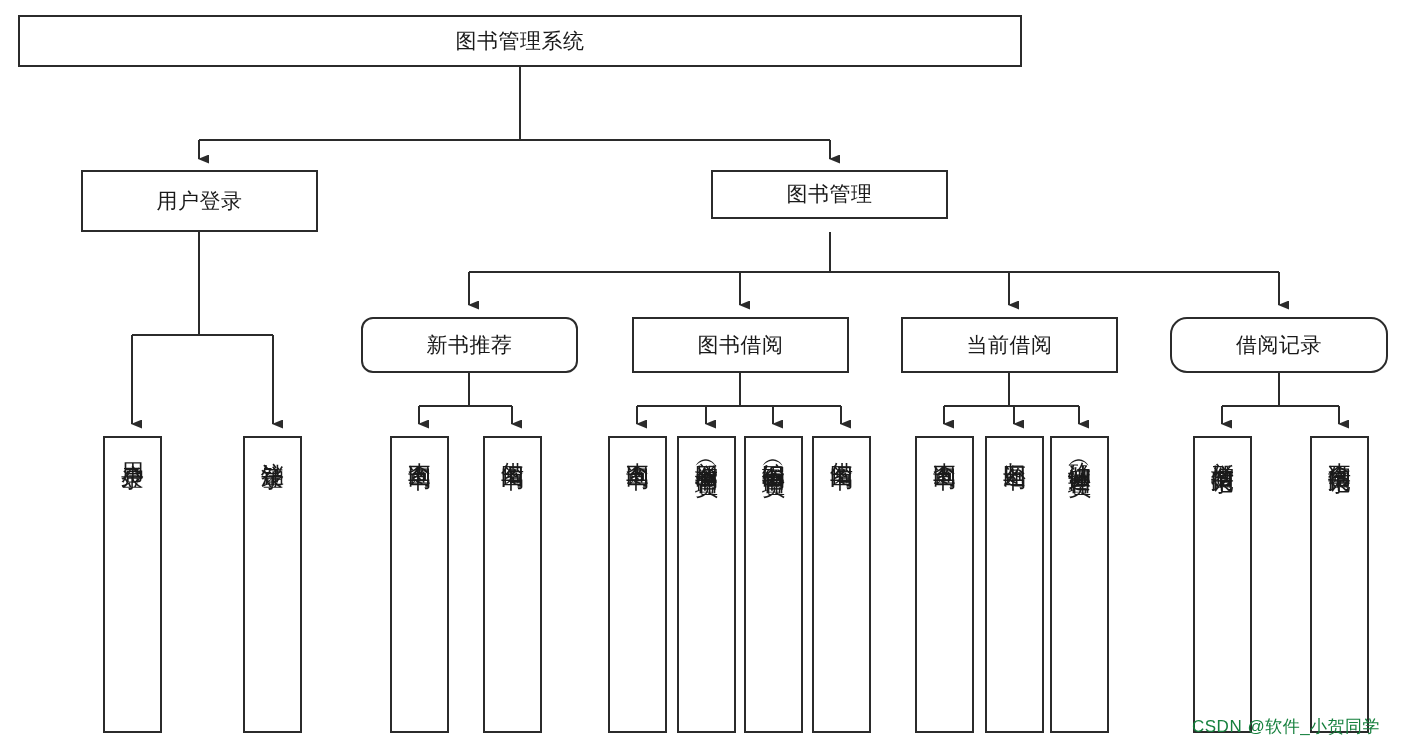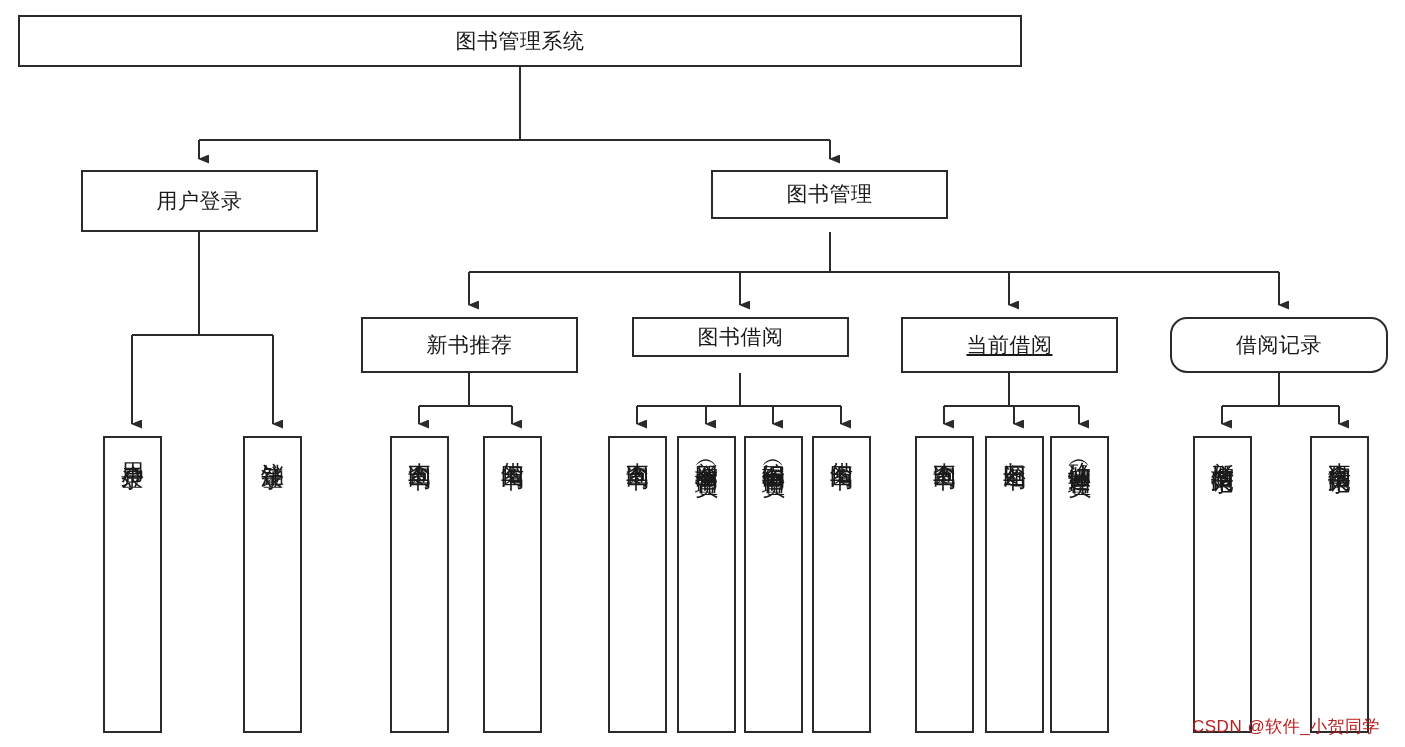--- a/index.html
+++ b/index.html
@@ -56,21 +56,21 @@
     writing-mode: vertical-rl;
     text-orientation: upright;
     font-size: 23px;
     letter-spacing: 2px;
     line-height: 1;
     height: auto;
   }
   .watermark {
     position: absolute;
     font-size: 17px;
-    color: #b91c1c;
+    color: #15803d;
     letter-spacing: 0.5px;
     white-space: nowrap;
     user-select: none;
   }
 </style>
 </head>
 <body>
 
 <div id="canvas">
 
@@ -129,27 +129,27 @@
     <span class="label">图书管理系统</span>
   </div>
 
   <div class="node horiz" style="left:81px; top:170px; width:237px; height:62px;">
     <span class="label">用户登录</span>
   </div>
   <div class="node horiz" style="left:711px; top:170px; width:237px; height:49px;">
     <span class="label">图书管理</span>
   </div>
 
-  <div class="node horiz" style="left:361px; top:317px; width:217px; height:56px;">
+  <div class="node horiz" style="left:361px; top:317px; width:217px; height:56px;border-radius:12px;">
     <span class="label">新书推荐</span>
   </div>
-  <div class="node horiz" style="left:632px; top:317px; width:217px; height:40px;">
+  <div class="node horiz" style="left:632px; top:317px; width:217px; height:56px;">
     <span class="label">图书借阅</span>
   </div>
-  <div class="node horiz" style="left:901px; top:317px; width:217px; height:56px;text-decoration:underline;">
+  <div class="node horiz" style="left:901px; top:317px; width:217px; height:56px;">
     <span class="label">当前借阅</span>
   </div>
   <div class="node horiz" style="left:1170px; top:317px; width:218px; height:56px;border-radius:17px;">
     <span class="label">借阅记录</span>
   </div>
 
   <div class="node vert" style="left:103px; top:436px; width:59px; height:297px;">
     <span class="label">用户登录</span>
   </div>
   <div class="node vert" style="left:243px; top:436px; width:59px; height:297px;">

